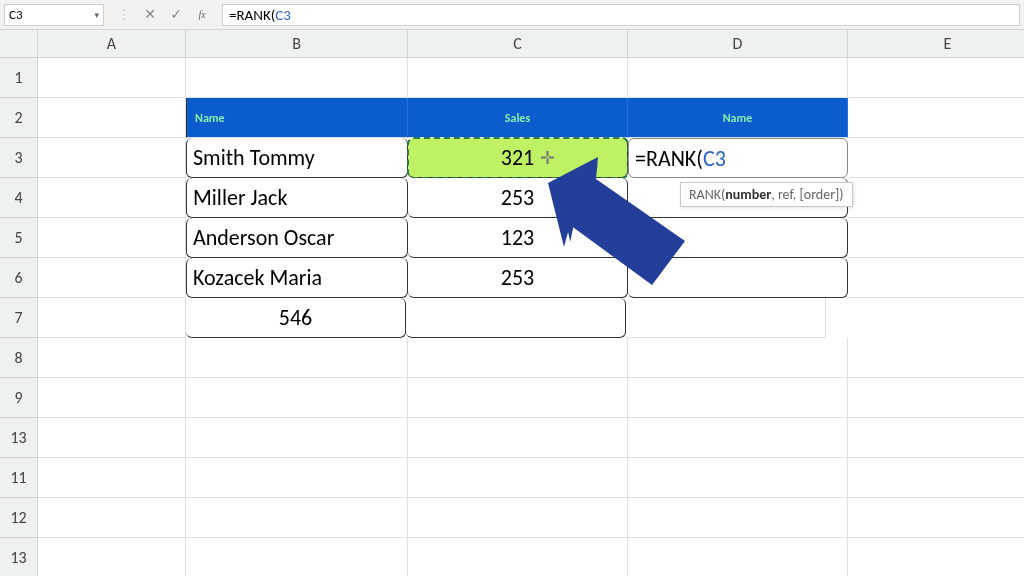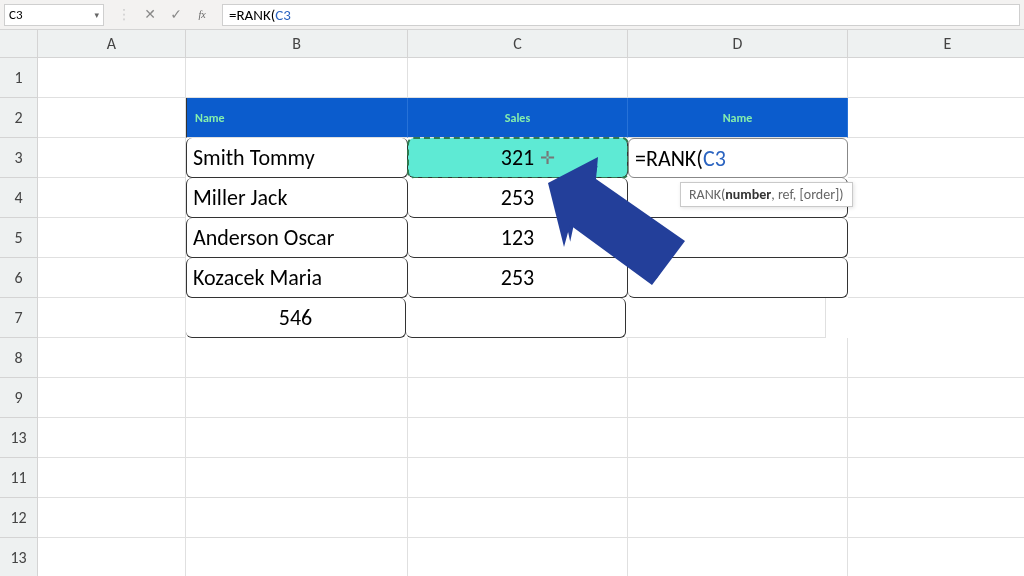--- a/index.html
+++ b/index.html
@@ -31,21 +31,21 @@
 .colE { width: 200px; }
 
 .header-cell { background: #0b5ccd; color: #86efac; font-weight: 700; font-size: 12px; border-right: 1px solid #2772d8; }
 .header-cell.center { justify-content: center; }
 .header-cell.left { justify-content: flex-start; padding-left: 8px; }
 
 .tbl-cell { border-right: 1px solid #333; border-bottom: 1px solid #333; font-size: 22px; border-radius: 6px; }
 .tbl-left-border { border-left: 1px solid #333; }
 .tbl-center { justify-content: center; }
 
-.c3-sel { background: #5eead4; outline: 2px dashed #2f7a4f; outline-offset: -1px; animation: ants 0.8s linear infinite; }
+.c3-sel { background: #bef264; outline: 2px dashed #2f7a4f; outline-offset: -1px; animation: ants 0.8s linear infinite; }
 @keyframes ants { }
 
 .d3-edit { position: relative; font-size: 22px; border: 1px solid #888; }
 .d3-edit .ref { color: #2a63c0; }
 
 .tooltip { position: absolute; background: #fff; border: 1px solid #c9c9c9; font-size: 14px; color: #666; padding: 3px 8px; box-shadow: 1px 1px 4px rgba(0,0,0,0.12); white-space: nowrap; text-align: center; }
 .tooltip .hl { font-weight: 700; color: #333; }
 
 .picker { position: absolute; font-size: 18px; color: #777; }
 </style>

